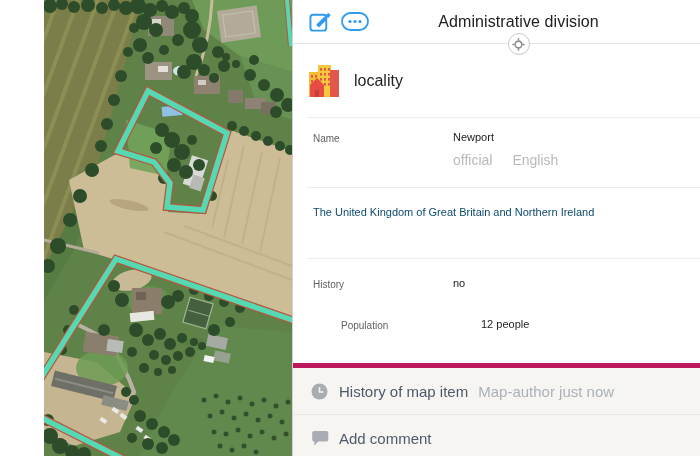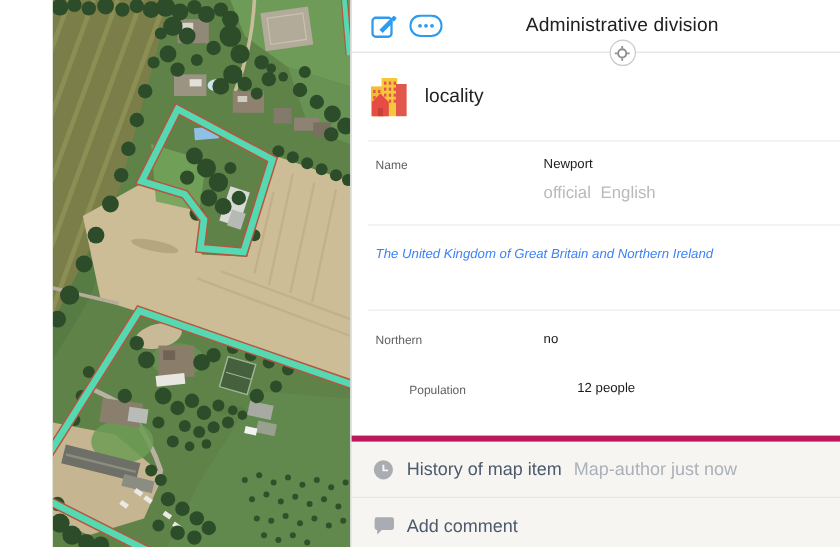--- a/index.html
+++ b/index.html
@@ -25,23 +25,23 @@
 
   .type-row { height:73px; display:flex; align-items:center; gap:15px; padding:0 16px; margin:0 0; }
   .type-label { font-size:16px; color:#1f1f1f; }
 
   .divider { height:1px; background:#ececec; margin:0 14px; }
 
   .field-row { display:flex; padding:0 0 0 20px; }
   .field-label { width:140px; flex:0 0 140px; font-size:10px; color:#616161; padding-top:2px; }
   .field-value { font-size:11px; color:#1c1c1c; }
   .name-block { padding-top:13px; height:69px; }
-  .name-tags { margin-top:9px; font-size:14px; color:#b9b9b9; display:flex; gap:8px; }
+  .name-tags { margin-top:9px; font-size:14px; color:#b9b9b9; display:flex; gap:20px; }
   .admin-block { padding-top:14px; height:70px; }
-  .admin-link { color:#3b82f6; max-width:288px; line-height:21px; cursor:pointer;font-style:italic; }
+  .admin-link { color:#0c4a6e; max-width:288px; line-height:21px; cursor:pointer; }
   .cappop-block { height:105px; }
   .cap-row { padding-top:18px; }
   .pop-row { padding-top:28px;padding-left:48px; }
 
   .panel-footer { position:absolute; left:0; right:0; bottom:0; height:93px;
                   background:#f6f5f2; border-top:5px solid #be185d; }
   .footer-row { height:46px; display:flex; align-items:center; padding:0 16px 0 18px; cursor:pointer; }
   .footer-row + .footer-divider { height:1px; background:#e8e7e4; }
   .footer-icon { flex:0 0 18px; margin-right:10px; display:flex; align-items:center; }
   .footer-label { font-size:15px; color:#4c5a6c; }
@@ -375,21 +375,21 @@
     </div>
     <div class="divider"></div>
 
     <div class="field-row admin-block">
       <div class="field-value admin-link">The United Kingdom of Great Britain and Northern Ireland</div>
     </div>
     <div class="divider"></div>
 
     <div class="cappop-block">
       <div class="field-row cap-row">
-        <div class="field-label">Northern</div>
+        <div class="field-label">History</div>
         <div class="field-value">no</div>
       </div>
       <div class="field-row pop-row">
         <div class="field-label">Population</div>
         <div class="field-value">12 people</div>
       </div>
     </div>
 
     <div class="panel-footer">
       <div class="footer-row">

